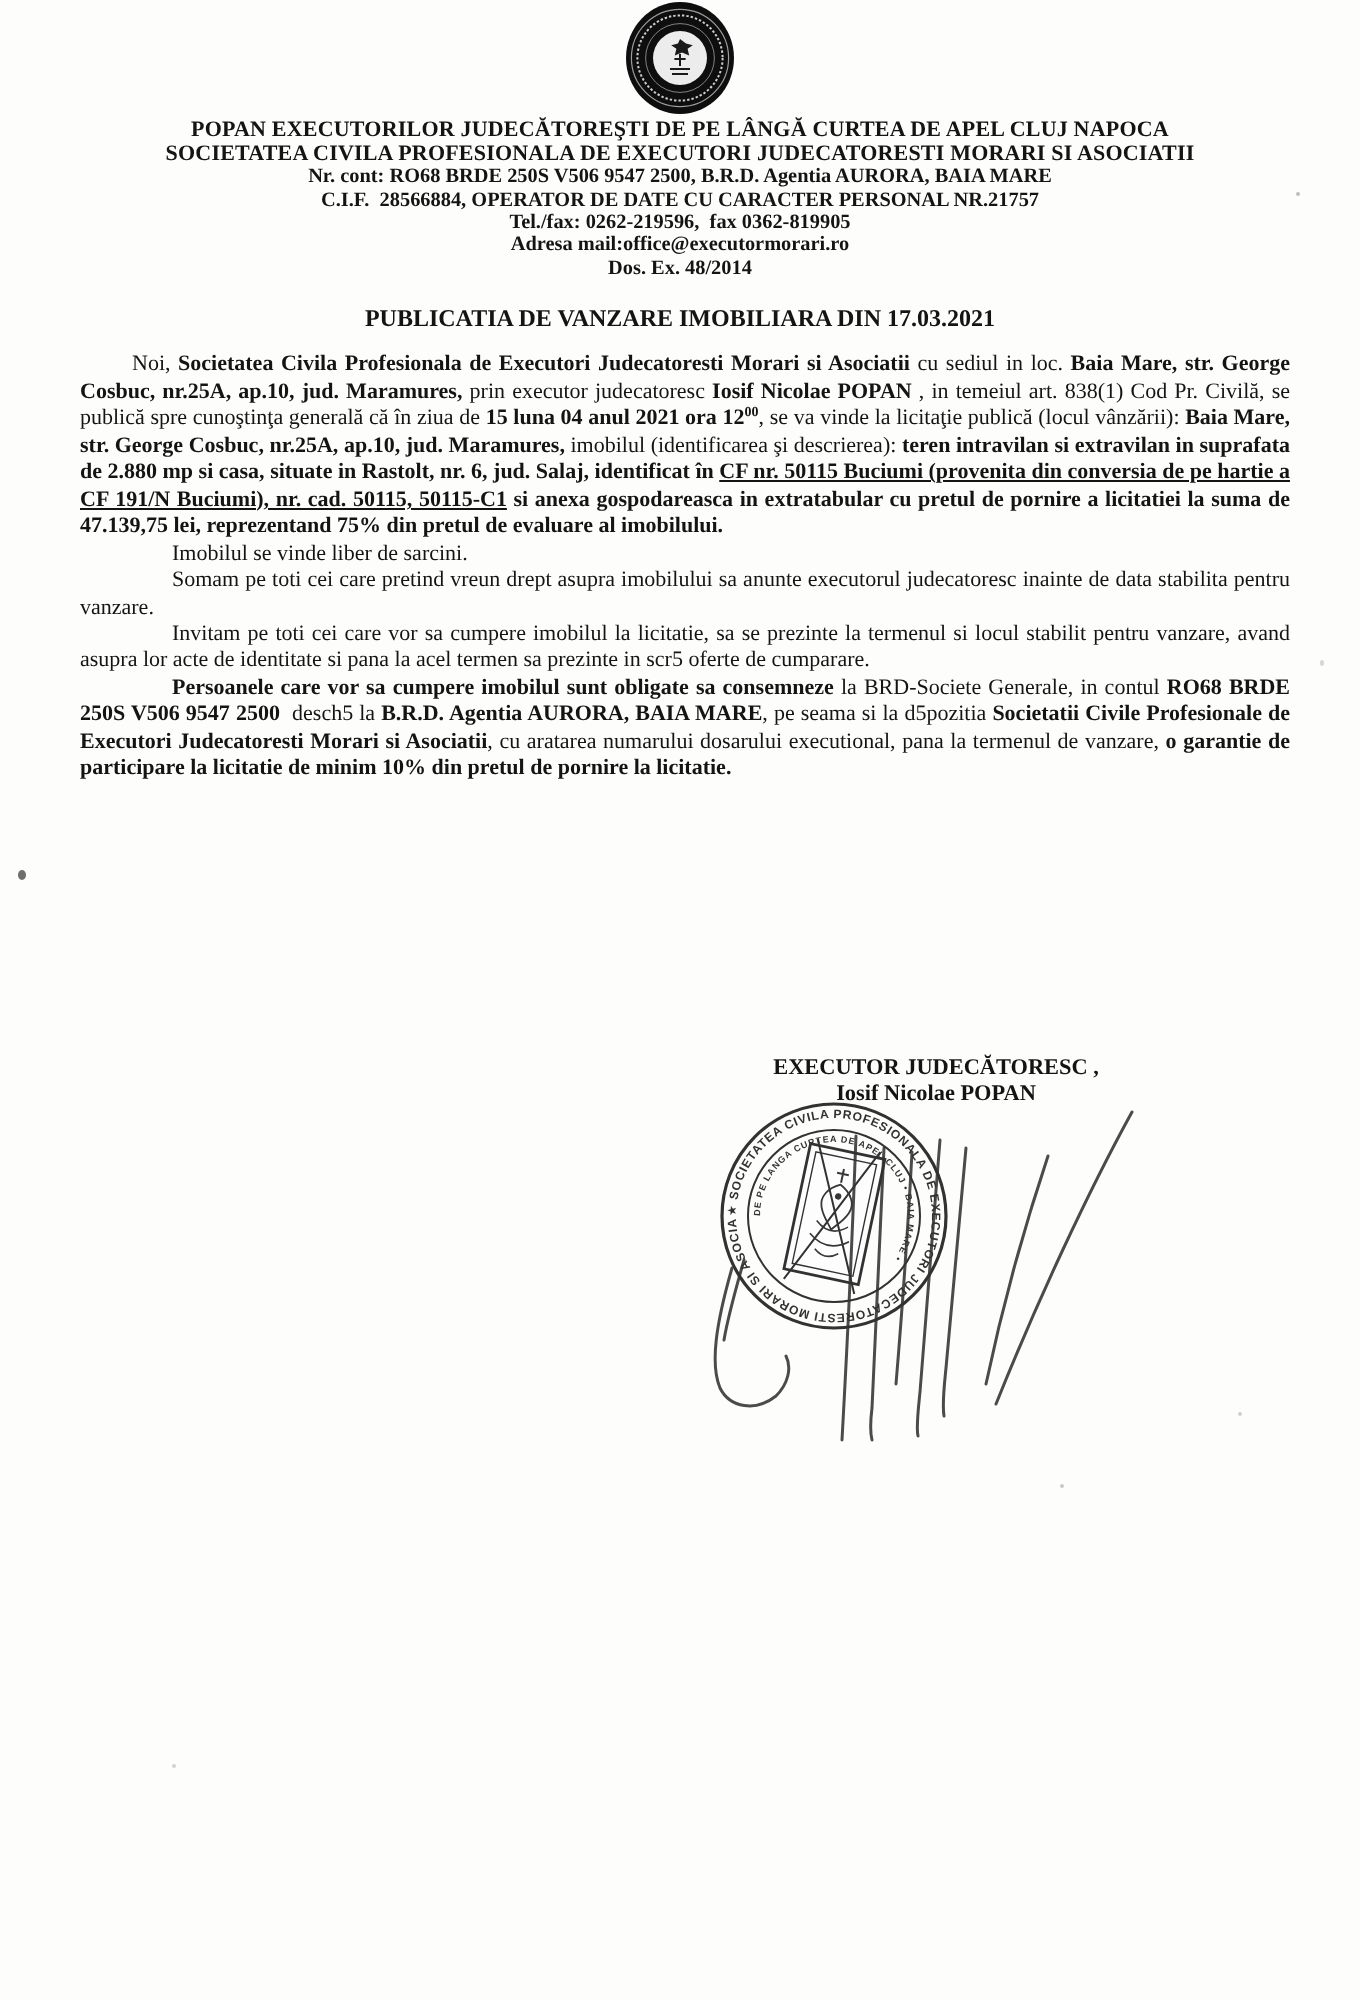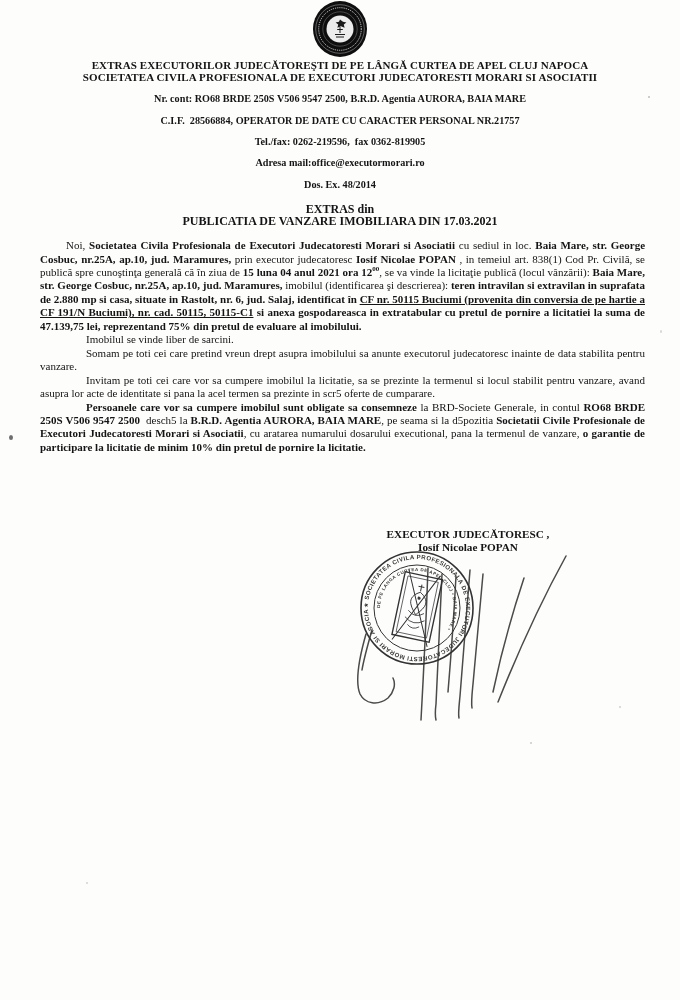--- a/index.html
+++ b/index.html
@@ -7,21 +7,21 @@
     position:relative;width:680px;height:1000px;margin:0 auto;overflow:hidden;
     background:#fdfdfc;color:#141414;
     font-family:"Liberation Serif","DejaVu Serif",serif;
     -webkit-font-smoothing:antialiased;
   }
   
   .seal-top{width:56px;height:58px;margin:0 auto 1px auto;}
   
   .letterhead{text-align:center;font-weight:bold;}
   .h-lg{font-size:11px;line-height:12.2px;letter-spacing:.1px;}
-  .h-sm{font-size:10.2px;line-height:11.3px;margin-top:10px;}
+  .h-sm{font-size:10.2px;line-height:11.3px;}
   
   .doc-title{margin-top:13px;text-align:center;font-weight:bold;font-size:12px;line-height:12.6px;}
   
   .body-block{margin:11px 35px 0 40px;font-size:11px;line-height:13.45px;text-align:justify;}
   .para{margin:0;}
   .ind-sm{text-indent:26px;}
   .ind{text-indent:46px;}
   b{font-weight:bold;}
   .u{text-decoration:underline;}
   .sup{vertical-align:super;font-size:7px;font-weight:bold;line-height:0;margin-top:35px;}
@@ -50,31 +50,30 @@
       <circle cx="28" cy="29" r="24.3" fill="none" stroke="#d9d9d9" stroke-width="0.6" opacity="0.7"></circle>
       <circle cx="28" cy="29" r="21.3" fill="none" stroke="#efefef" stroke-width="1" stroke-dasharray="1.2 1" opacity="0.85"></circle>
       <circle cx="28" cy="29" r="17.2" fill="none" stroke="#cfcfcf" stroke-width="0.5" opacity="0.6"></circle>
       <circle cx="28" cy="29" r="13.5" fill="#ececec"></circle>
       <path d="M28 19.5 l-1 2.2 -3.4 0.9 2.6 1.8 -0.8 3.4 3.6-1.6 3.6 1.6 -0.8-3.4 2.6-1.8 -3.4-0.9 z" fill="#1a1a1a"></path>
       <path d="M28 27 v6 M25.2 29.5 h5.6 M23 34.5 h10 M24 37 h8" stroke="#1a1a1a" stroke-width="1" fill="none"></path>
     </svg>
   </div>
 
   <header class="letterhead">
-    <div class="h-lg">EXTRAS EXECUTORILOR JUDECĂTOREŞTI DE PE LÂNGĂ CURTEA DE APEL CLUJ NAPOCA</div>
+    <div class="h-lg">POPAN EXECUTORILOR JUDECĂTOREŞTI DE PE LÂNGĂ CURTEA DE APEL CLUJ NAPOCA</div>
     <div class="h-lg">SOCIETATEA CIVILA PROFESIONALA DE EXECUTORI JUDECATORESTI MORARI SI ASOCIATII</div>
     <div class="h-sm">Nr. cont: RO68 BRDE 250S V506 9547 2500, B.R.D. Agentia AURORA, BAIA MARE</div>
     <div class="h-sm">C.I.F.&nbsp; 28566884, OPERATOR DE DATE CU CARACTER PERSONAL NR.21757</div>
     <div class="h-sm">Tel./fax: 0262-219596,&nbsp; fax 0362-819905</div>
     <div class="h-sm">Adresa mail:office@executormorari.ro</div>
     <div class="h-sm">Dos. Ex. 48/2014</div>
   </header>
 
   <div class="doc-title">
-    <div>EXTRAS din</div>
     <div>PUBLICATIA DE VANZARE IMOBILIARA DIN 17.03.2021</div>
   </div>
 
   <main class="body-block">
     <p class="para ind-sm"><span>Noi, </span><b>Societatea Civila Profesionala de Executori Judecatoresti Morari si Asociatii </b><span>cu sediul in loc. </span><b>Baia Mare, str. George Cosbuc, nr.25A, ap.10, jud. Maramures, </b><span>prin executor judecatoresc </span><b>Iosif Nicolae POPAN </b><span>, in temeiul art. 838(1) Cod Pr. Civilă, se publică spre cunoştinţa generală că în ziua de </span><b>15 luna 04 anul 2021 ora 12</b><span class="sup">00</span><span>, se va vinde la licitaţie publică (locul vânzării): </span><b>Baia Mare, str. George Cosbuc, nr.25A, ap.10, jud. Maramures, </b><span>imobilul (identificarea şi descrierea): </span><b>teren intravilan si extravilan in suprafata de 2.880 mp si casa, situate in Rastolt, nr. 6, jud. Salaj, identificat în </b><b class="u">CF nr. 50115 Buciumi (provenita din conversia de pe hartie a CF 191/N Buciumi), nr. cad. 50115, 50115-C1</b><b> si anexa gospodareasca in extratabular cu pretul de pornire a licitatiei la suma de 47.139,75 lei, reprezentand 75% din pretul de evaluare al imobilului.</b></p>
     <p class="para ind">Imobilul se vinde liber de sarcini.</p>
     <p class="para ind">Somam pe toti cei care pretind vreun drept asupra imobilului sa anunte executorul judecatoresc inainte de data stabilita pentru vanzare.</p>
     <p class="para ind">Invitam pe toti cei care vor sa cumpere imobilul la licitatie, sa se prezinte la termenul si locul stabilit pentru vanzare, avand asupra lor acte de identitate si pana la acel termen sa prezinte in scr5 oferte de cumparare.</p>
     <p class="para ind"><b>Persoanele care vor sa cumpere imobilul sunt obligate sa consemneze </b><span>la BRD-Societe Generale, in contul </span><b>RO68 BRDE 250S V506 9547 2500</b><span>&nbsp; desch5 la </span><b>B.R.D. Agentia AURORA, BAIA MARE</b><span>, pe seama si la d5pozitia </span><b>Societatii Civile Profesionale de Executori Judecatoresti Morari si Asociatii</b><span>, cu aratarea numarului dosarului executional, pana la termenul de vanzare, </span><b>o garantie de participare la licitatie de minim 10% din pretul de pornire la licitatie.</b></p>
   </main>

